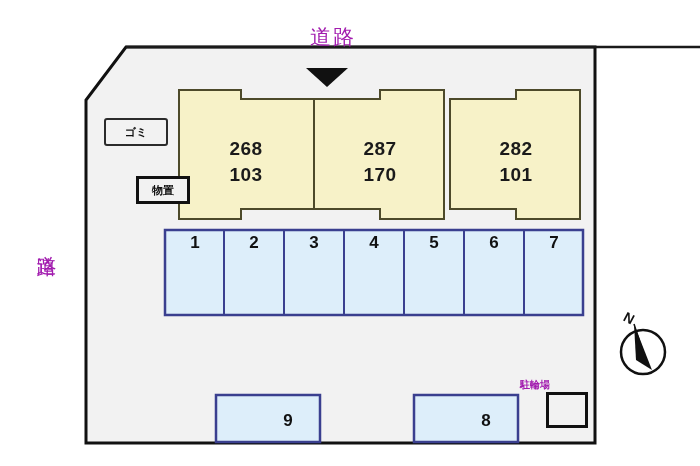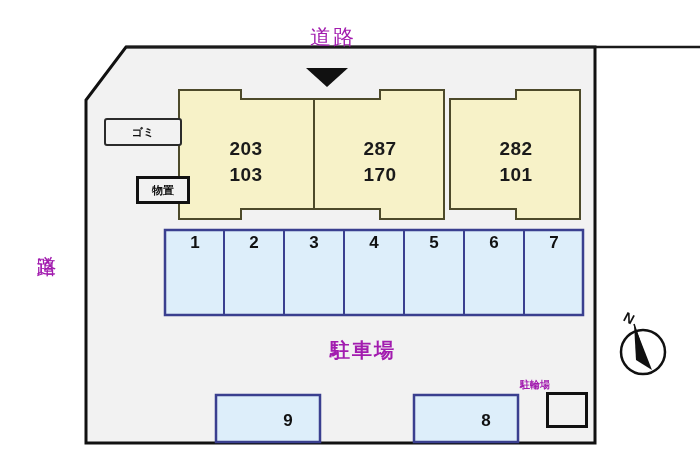--- a/index.html
+++ b/index.html
@@ -85,21 +85,21 @@
     justify-content: center;
     font-size: 11px;
     font-weight: 700;
     color: #111;
     letter-spacing: 0px;
     box-sizing: border-box;
   }
   .facility-gomi {
     left: 104px;
     top: 118px;
-    width: 78px;
+    width: 64px;
     height: 28px;
     border: 2px solid #2b2b2b;
     border-radius: 3px;
     text-align: right;
   }
   .facility-souko {
     left: 104px;
     top: 176px;
     width: 54px;
     height: 28px;
@@ -185,21 +185,21 @@
     <circle cx="31" cy="44" r="22" fill="none" stroke="#111111" stroke-width="2.5"></circle>
     <polygon points="22,16 40,62 24,52" fill="#111111"></polygon>
     <line x1="22" y1="16" x2="31" y2="44" stroke="#111111" stroke-width="1.5"></line>
   </svg>
   <div class="compass-n">N</div>
 
   <div class="txt road-label-top">道路</div>
   <div class="txt road-label-left">道路</div>
 
   <div class="unit-label" style="left:196px; top:136px; width:100px;">
-    <span>203</span>
+    <span>268</span>
     <span>103</span>
   </div>
   <div class="unit-label" style="left:330px; top:136px; width:100px;">
     <span>287</span>
     <span>170</span>
   </div>
   <div class="unit-label" style="left:466px; top:136px; width:100px;">
     <span>282</span>
     <span>101</span>
   </div>
@@ -208,21 +208,20 @@
   <div class="stall-num" style="left:234px; top:233px; width:40px;">2</div>
   <div class="stall-num" style="left:294px; top:233px; width:40px;">3</div>
   <div class="stall-num" style="left:354px; top:233px; width:40px;">4</div>
   <div class="stall-num" style="left:414px; top:233px; width:40px;">5</div>
   <div class="stall-num" style="left:474px; top:233px; width:40px;">6</div>
   <div class="stall-num" style="left:534px; top:233px; width:40px;">7</div>
 
   <div class="stall-num-wide" style="left:268px; top:411px; width:40px;">9</div>
   <div class="stall-num-wide" style="left:466px; top:411px; width:40px;">8</div>
 
-  <div class="txt lot-label">駐車場</div>
 
   <div class="facility-box facility-gomi">
     <span>ゴミ</span>
   </div>
   <div class="facility-box facility-souko">
     <span>物置</span>
   </div>
 
   <div class="txt bike-label">駐輪場</div>
   <div class="bike-box"></div>

